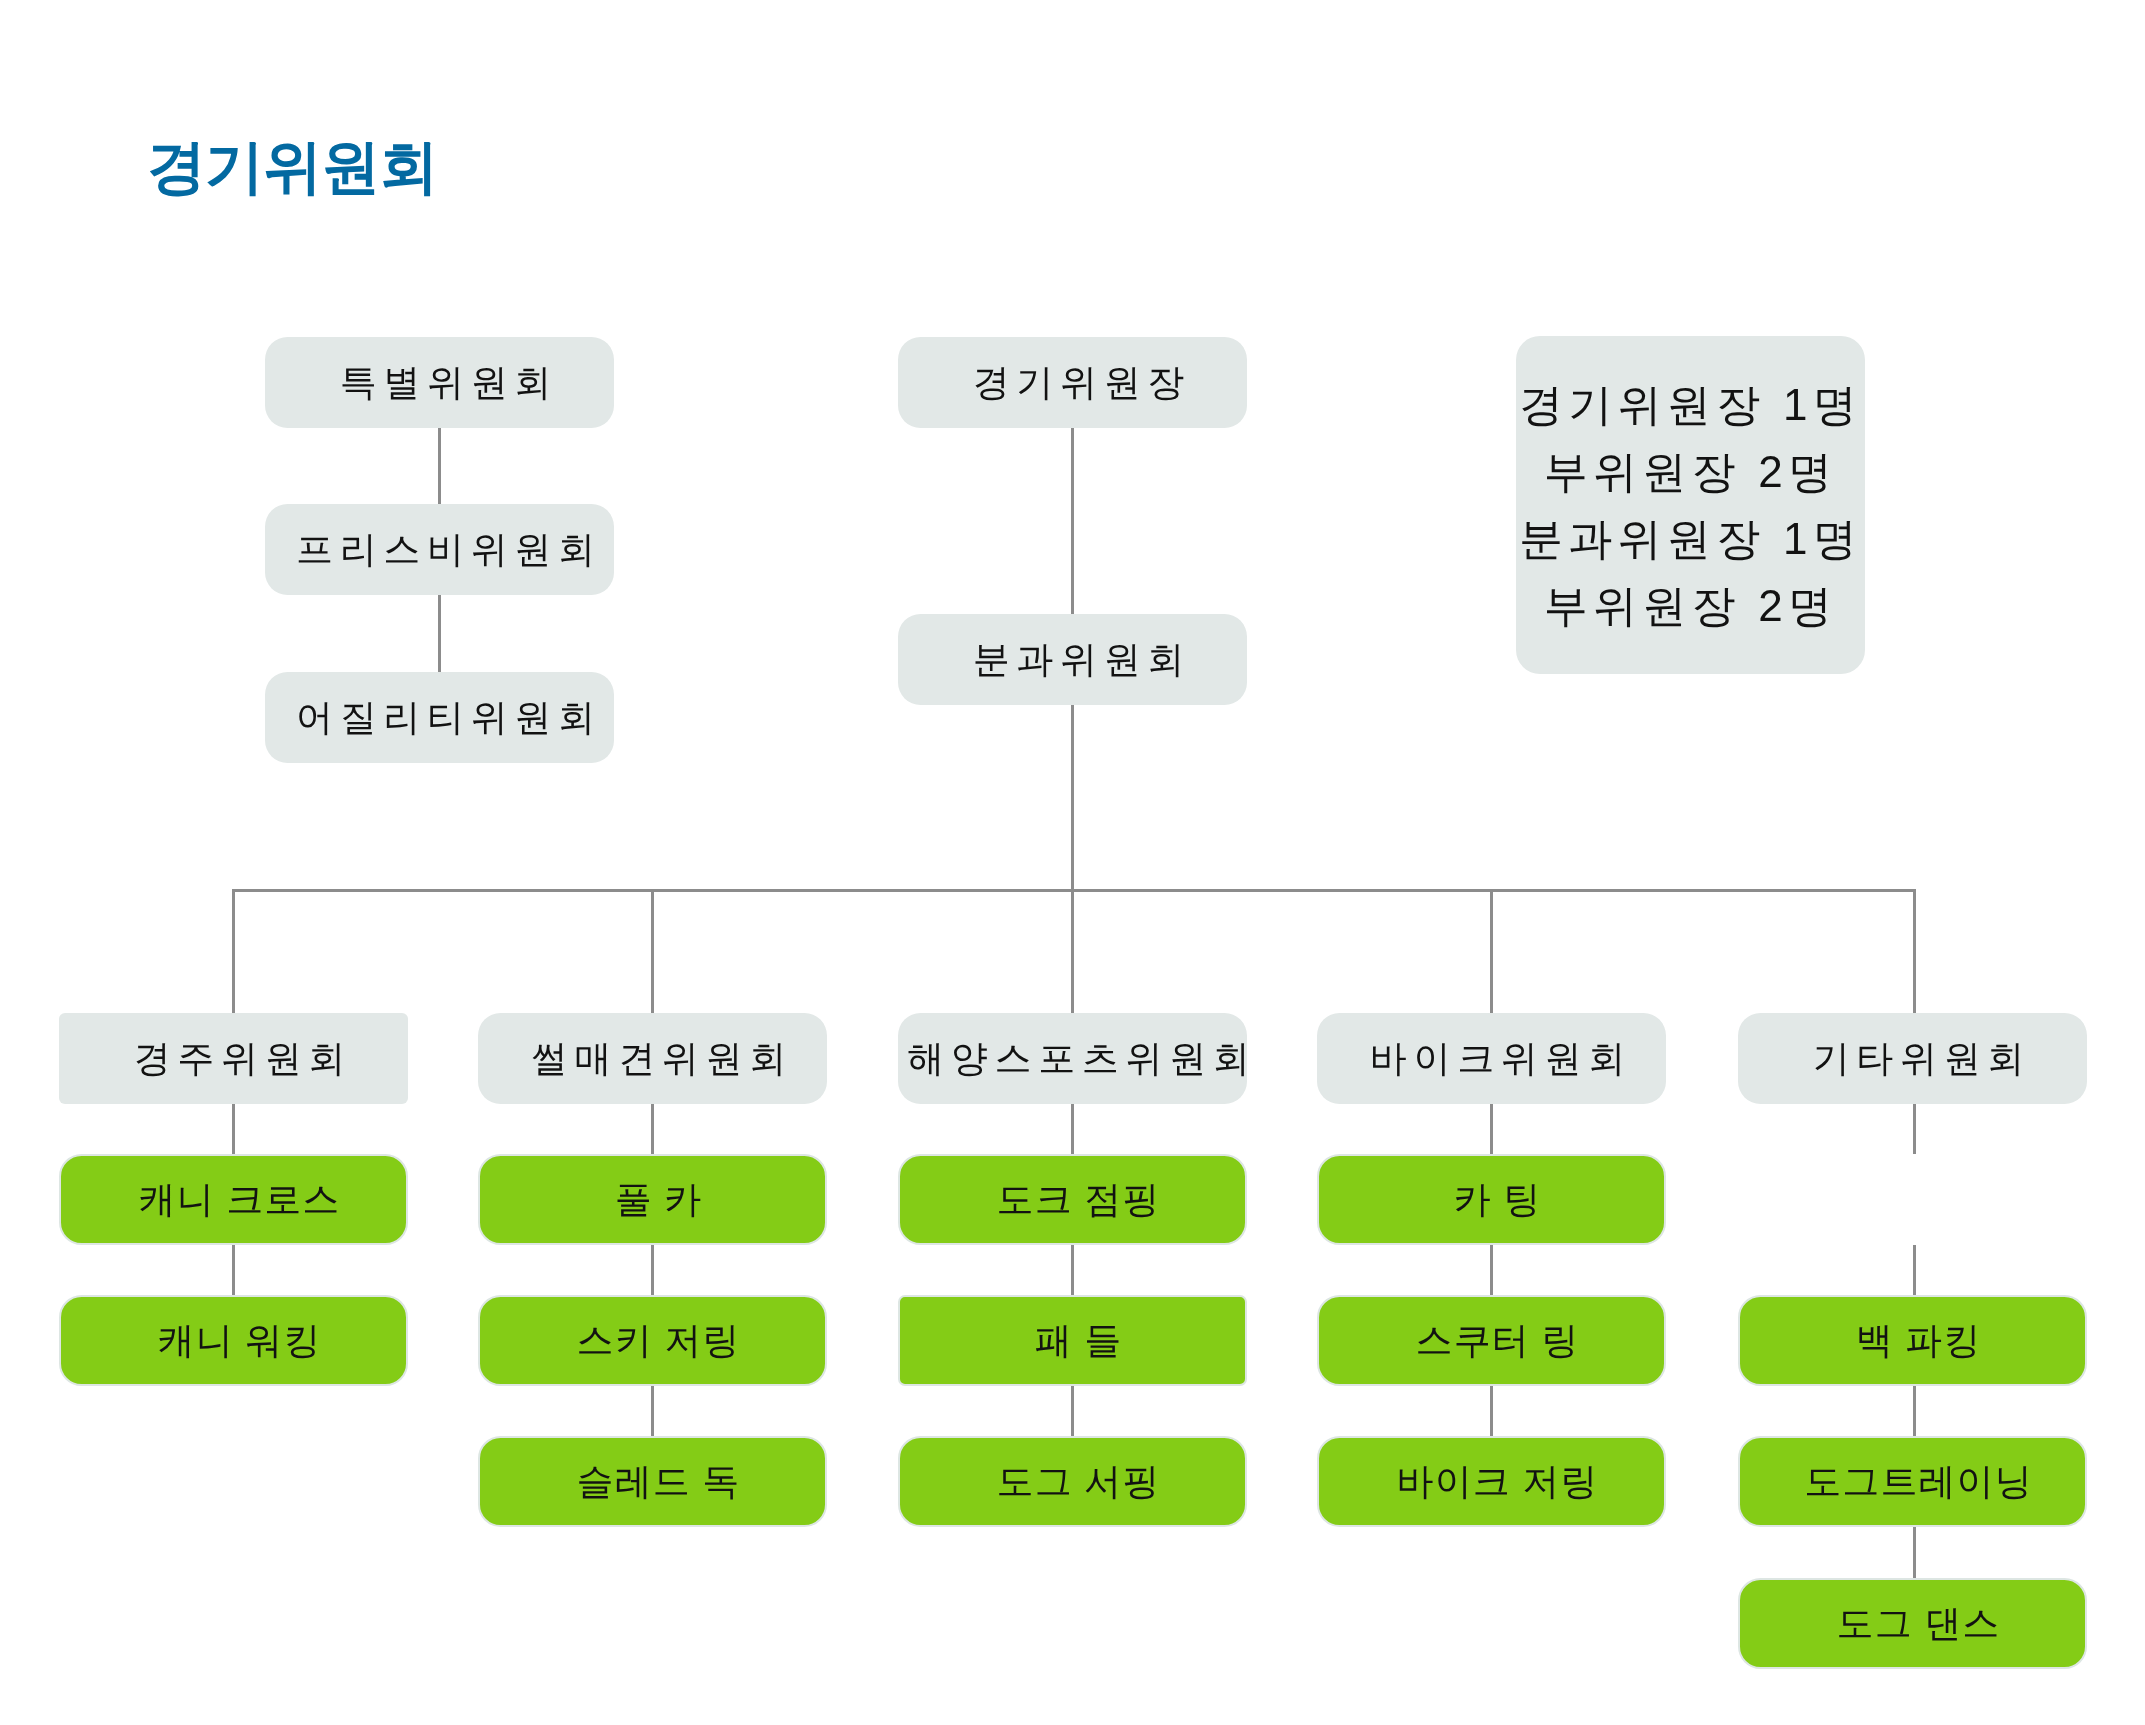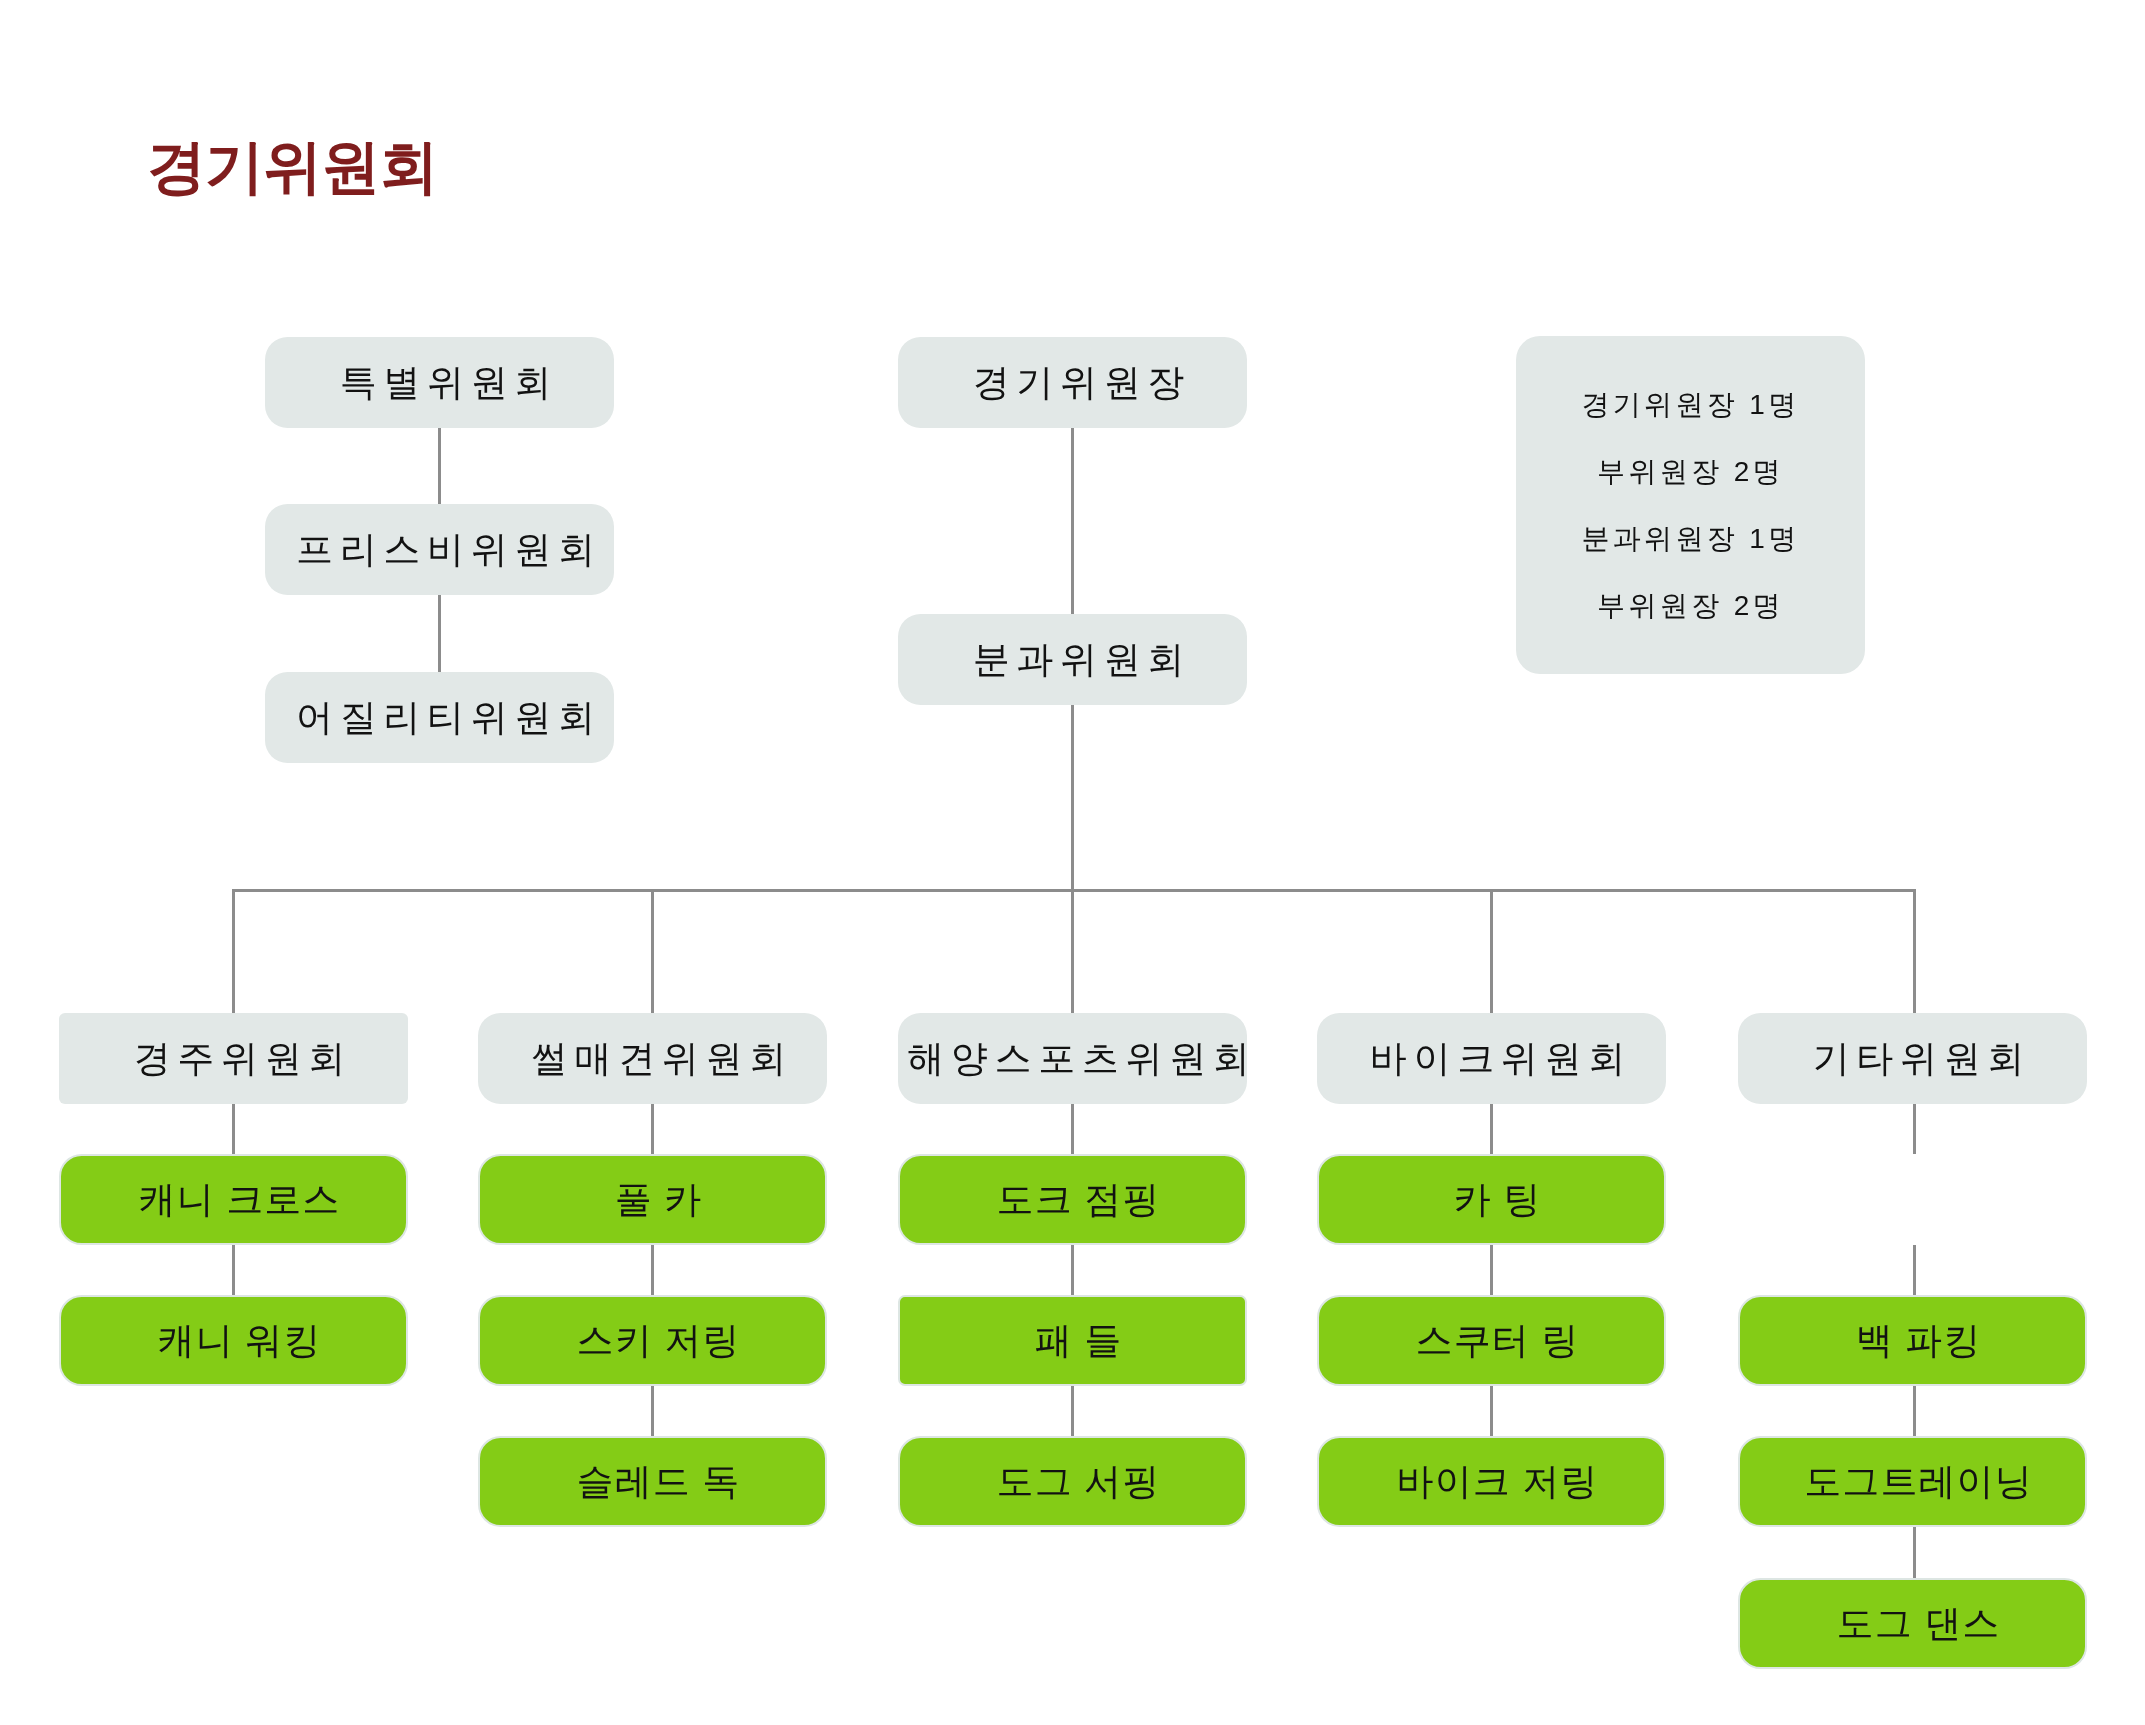--- a/index.html
+++ b/index.html
@@ -12,21 +12,21 @@
     color:#121212;
     overflow:hidden;
   }
   .title{
     position:absolute;
     left:147px; top:128px;
     margin:0;
     font-size:59px;
     font-weight:700;
     letter-spacing:-0.9px;
-    color:#7f1d1d;
+    color:#0369a1;
   }
   .node{
     position:absolute;
     width:349px;
     height:91px;
     box-sizing:border-box;
     display:flex;
     align-items:center;
     justify-content:center;
     border-radius:22.5px;
@@ -51,21 +51,21 @@
     width:349px; height:338px;
     box-sizing:border-box;
     background:#e2e8e7;
     border-radius:24px;
     display:flex;
     flex-direction:column;
     align-items:center;
     justify-content:center;
   }
   .infobox .iline{
-    font-size:28px;
+    font-size:44px;
     line-height:67px;
     letter-spacing:0.12em;
     text-align:center;
     white-space:nowrap;
   }
   .vline{
     position:absolute;
     width:2.6px;
     background:#8c8c8c;
   }

